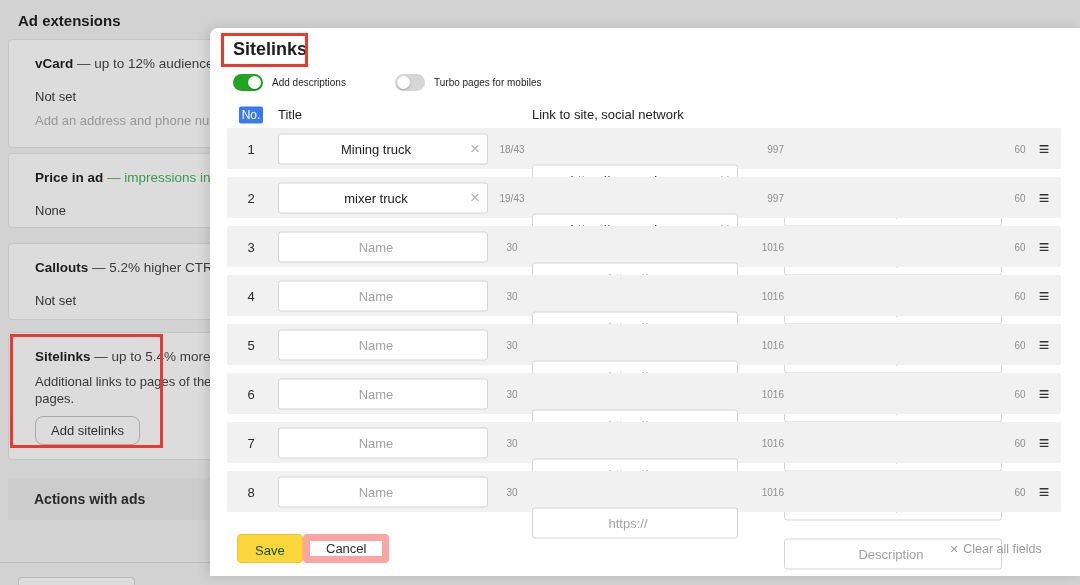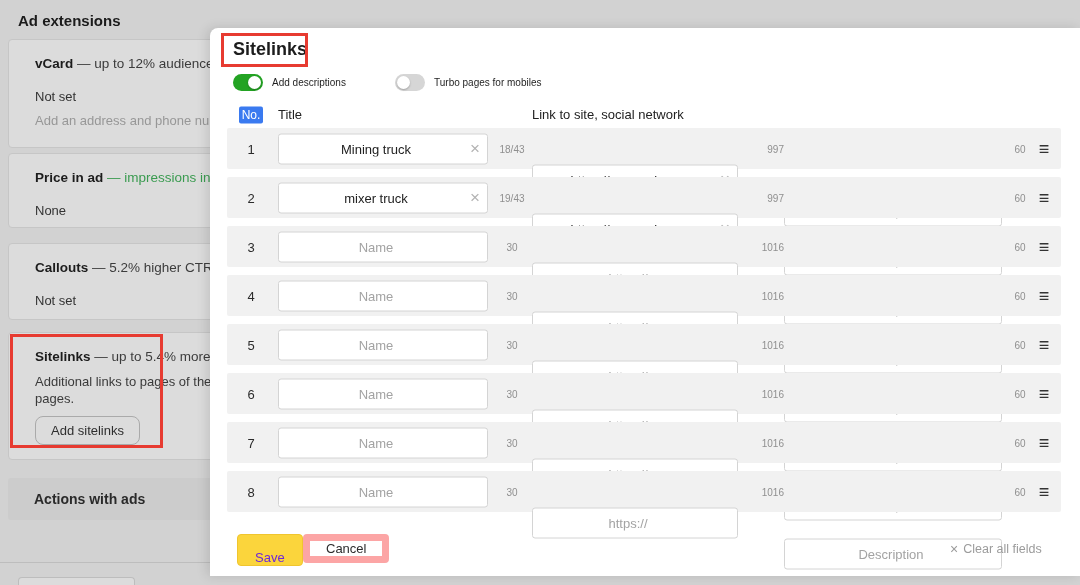--- a/index.html
+++ b/index.html
@@ -91,23 +91,23 @@
   }
   .tinput.no-clear { padding-right:14px; }
   .tinput::placeholder { color:#a3a3a3; opacity:1; }
   .clear-icon {
     position:absolute; right:8px; top:50%; transform:translateY(-50%);
     color:#b3b3b3; font-size:17px; line-height:1; cursor:pointer;
   }
   .drag-handle { font-size:18px; font-weight:bold; color:#333; cursor:grab; line-height:1; }
 
   .btn-save {
-    position:absolute; left:27px; top:506px; height:29px; padding:15px 17px;
+    position:absolute; left:27px; top:506px; height:29px; padding:8px 17px;
     background:#fbd53c; border:1px solid #f0c52e; border-radius:4px;
-    font-size:13px; color:#6d28d9; cursor:pointer; font-family:"Liberation Sans", sans-serif;
+    font-size:13px; color:#14532d; cursor:pointer; font-family:"Liberation Sans", sans-serif;
   }
   .btn-cancel {
     position:absolute; left:93px; top:506px; height:29px; padding:0 16px;
     background:#fff; border:7px solid #fca5a5; border-radius:4px;
     font-size:13px; color:#2c2c2c; cursor:pointer; font-family:"Liberation Sans", sans-serif;
   }
   .clear-all {
     position:absolute; left:740px; top:514px; display:flex; align-items:center; gap:5px;
     font-size:12.5px; color:#9b9b9b; cursor:pointer; z-index:15;
   }

